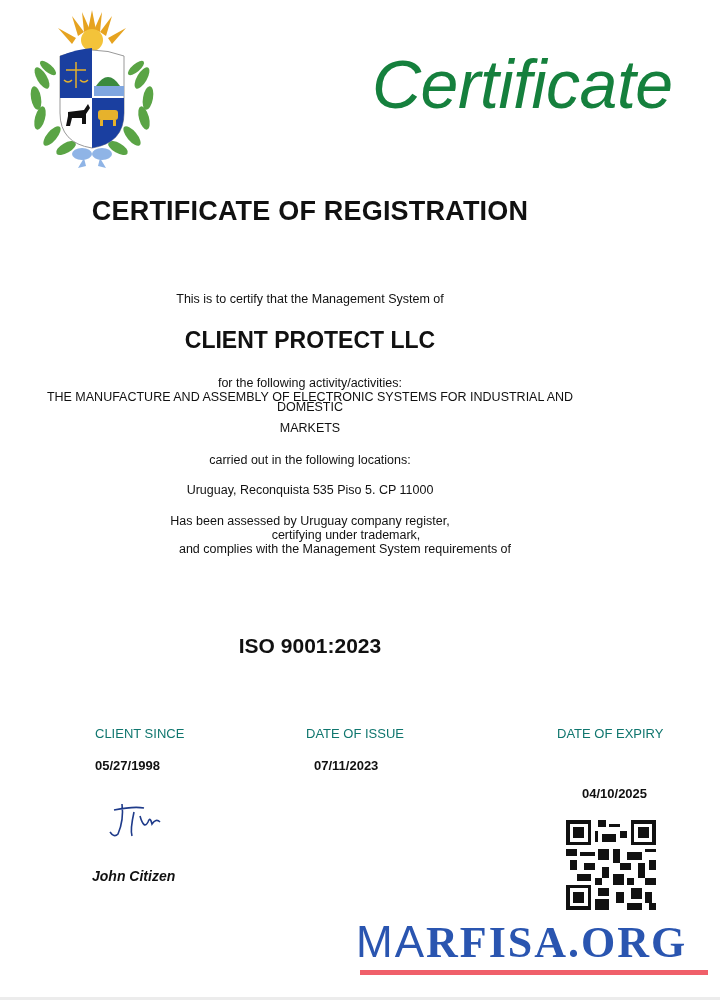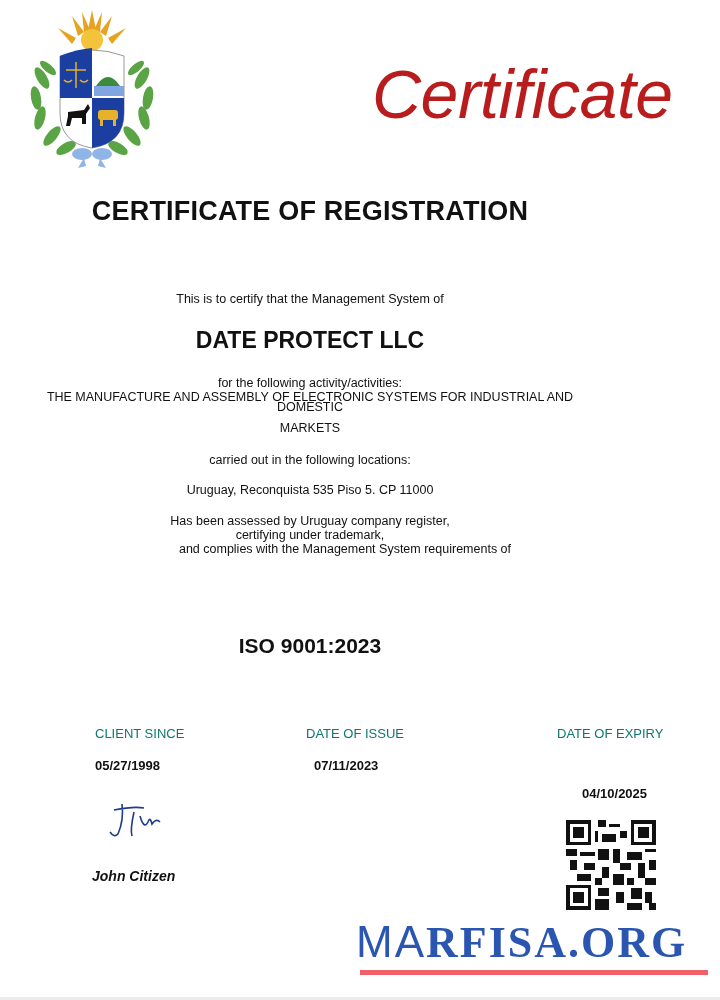--- a/index.html
+++ b/index.html
@@ -4,22 +4,22 @@
   <style>
     html, body { margin: 0; padding: 0; }
     body {
       width: 720px; height: 1000px; position: relative; overflow: hidden;
       background: #ffffff; font-family: "Liberation Sans", sans-serif; color: #111;
     }
     .abs { position: absolute; }
     .center { left: 0; width: 620px; text-align: center; }
     #emblem { left: 22px; top: 8px; width: 140px; height: 160px; }
     #cert-word {
-      left: 372px; top: 60px; font-size: 68px; font-style: italic;
-      color: #b91c1c; letter-spacing: -0.5px; line-height: 1;
+      left: 372px; top: 50px; font-size: 68px; font-style: italic;
+      color: #15803d; letter-spacing: -0.5px; line-height: 1;
     }
     #main-title { top: 196px; font-size: 27px; font-weight: bold; letter-spacing: 0.2px; }
     .small { font-size: 12.5px; line-height: 14px; }
     #company { top: 327px; font-size: 23px; font-weight: bold; }
     #std { top: 634px; font-size: 21px; font-weight: bold; }
     .lbl { font-size: 13px; color: #0f766e; }
     .val { font-size: 13px; font-weight: bold; }
     #sig { left: 104px; top: 800px; width: 70px; height: 42px; }
     #signer { left: 92px; top: 868px; font-size: 14px; font-weight: bold; font-style: italic; }
     #qr { left: 566px; top: 820px; width: 90px; height: 90px; }
@@ -95,32 +95,32 @@
     </g>
   </svg>
 </div>
 
 <div id="cert-word" class="abs">Certificate</div>
 
 <div id="main-title" class="abs center">CERTIFICATE OF REGISTRATION</div>
 
 <div class="abs center small" style="top:292px;">This is to certify that the Management System of</div>
 
-<div id="company" class="abs center">DATE PROTECT LLC</div>
+<div id="company" class="abs center">CLIENT PROTECT LLC</div>
 
 <div class="abs center small" style="top:376px;text-align:center;">for the following activity/activities:</div>
 <div class="abs center small" style="top:390px;">THE MANUFACTURE AND ASSEMBLY OF ELECTRONIC SYSTEMS FOR INDUSTRIAL AND</div>
 <div class="abs center small" style="top:400px;">DOMESTIC</div>
 <div class="abs center small" style="top:421px;">MARKETS</div>
 
 <div class="abs center small" style="top:453px;">carried out in the following locations:</div>
 <div class="abs center small" style="top:483px;">Uruguay, Reconquista 535 Piso 5. CP 11000</div>
 
 <div class="abs center small" style="top:514px;">Has been assessed by Uruguay company register,</div>
-<div class="abs center small" style="top:528px;">certifying under trademark,</div>
+<div class="abs center small" style="top:528px;margin-left:36px;">certifying under trademark,</div>
 <div class="abs center small" style="top:542px;padding-left:35px;">and complies with the Management System requirements of</div>
 
 <div id="std" class="abs center">ISO 9001:2023</div>
 
 <div class="abs lbl" style="left:95px; top:726px;">CLIENT SINCE</div>
 <div class="abs val" style="left:95px; top:758px;">05/27/1998</div>
 
 <div class="abs lbl" style="left:306px; top:726px;">DATE OF ISSUE</div>
 <div class="abs val" style="left:314px; top:758px;">07/11/2023</div>
 

